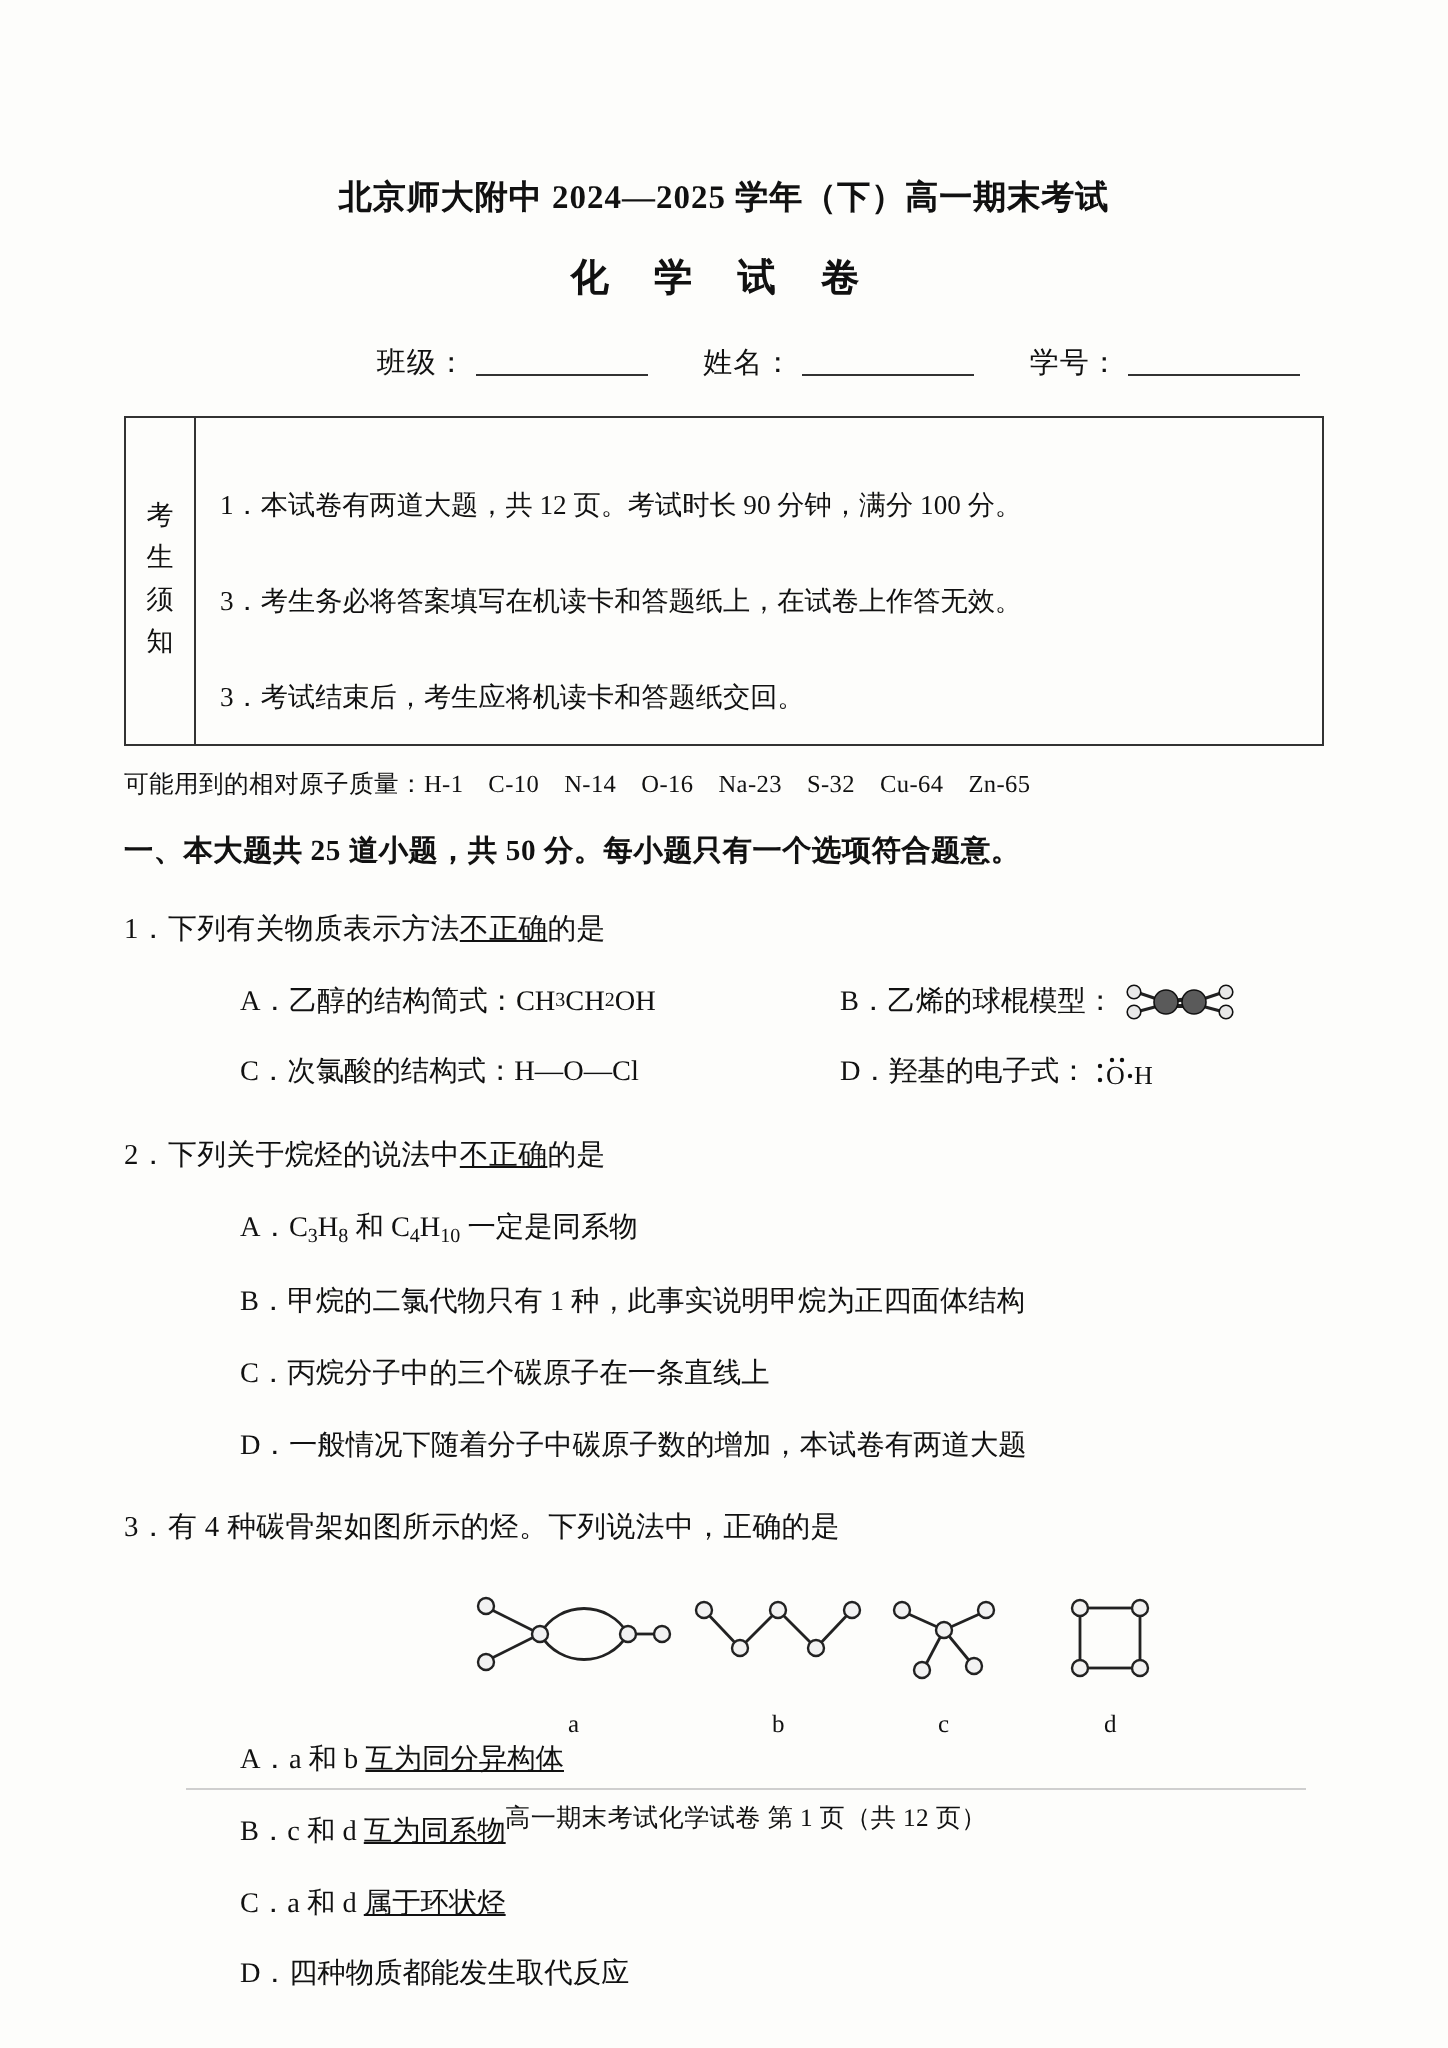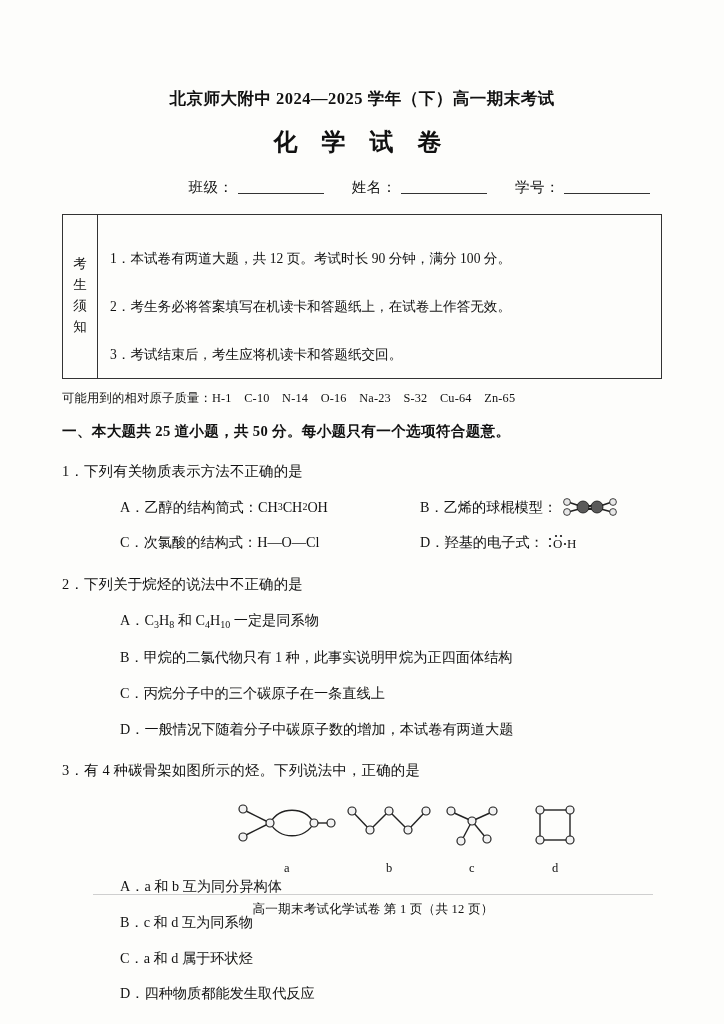--- a/index.html
+++ b/index.html
@@ -31,21 +31,21 @@
   }
   .title-line {
     text-align: center;
     font-size: 16.5px;
     font-weight: bold;
     letter-spacing: 0.5px;
     margin-top: 18px;
   }
   .subject {
     text-align: center;
-    font-size: 24px;
+    font-size: 19px;
     font-weight: bold;
     letter-spacing: 9px;
     margin-top: 16px;
   }
   .fields {
     margin-top: 20px;
     text-align: right;
     font-size: 14.5px;
     letter-spacing: 0.5px;
   }
@@ -102,20 +102,21 @@
   }
   .q {
     margin-top: 19px;
     font-size: 14.4px;
     line-height: 1.6;
   }
   .q-stem {
     letter-spacing: 0.2px;
   }
   .u {
+    text-decoration: underline;
   }
   .opts {
     margin-top: 10px;
     padding-left: 58px;
   }
   .opt-row {
     display: flex;
     margin-top: 13px;
     font-size: 14.2px;
     align-items: center;
@@ -197,21 +198,21 @@
 
     <div class="notice">
       <div class="notice-label">
         <span>考</span>
         <span>生</span>
         <span>须</span>
         <span>知</span>
       </div>
       <div class="notice-body">
         <div>1．本试卷有两道大题，共 12 页。考试时长 90 分钟，满分 100 分。</div>
-        <div>2．考生务必将答案填写在机读卡和答题纸上，在试卷上作答无效。</div>
+        <div>3．考生务必将答案填写在机读卡和答题纸上，在试卷上作答无效。</div>
         <div>3．考试结束后，考生应将机读卡和答题纸交回。</div>
       </div>
     </div>
 
     <div class="atomic">可能用到的相对原子质量：H-1　C-10　N-14　O-16　Na-23　S-32　Cu-64　Zn-65</div>
 
     <div class="section-head">一、本大题共 25 道小题，共 50 分。每小题只有一个选项符合题意。</div>
 
     <div class="q">
       <div class="q-stem">

